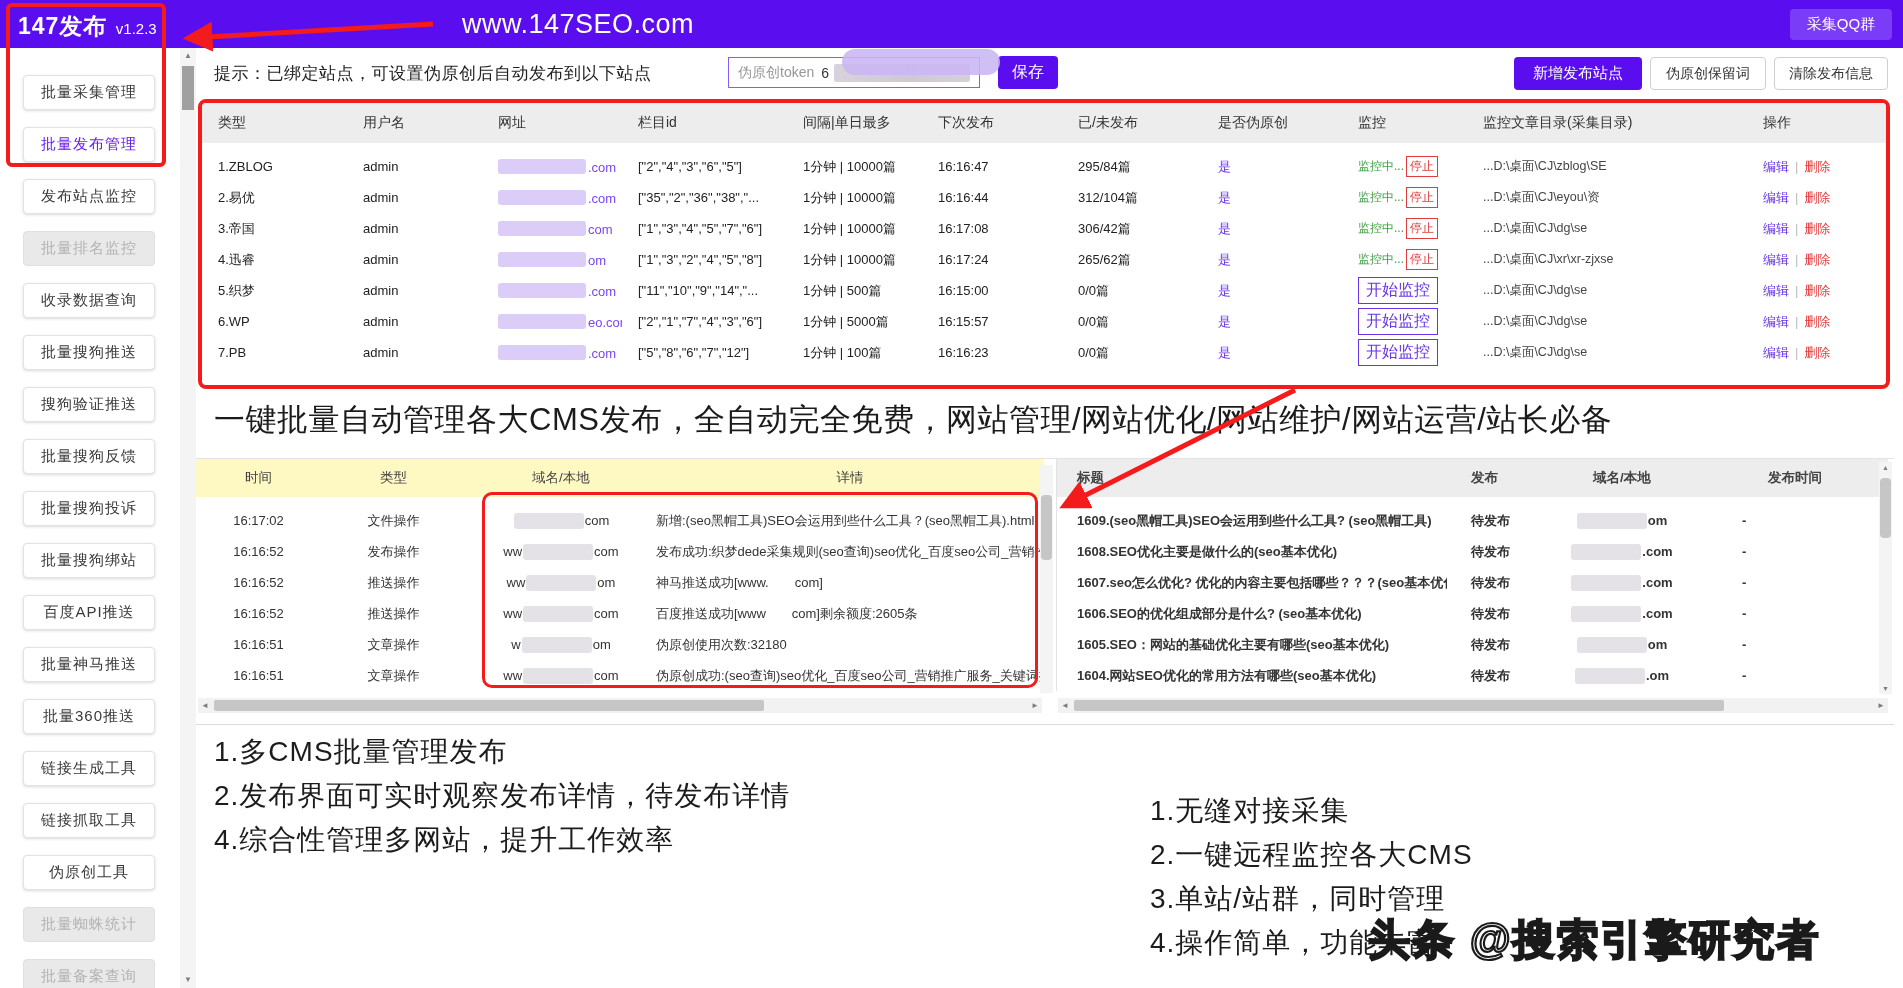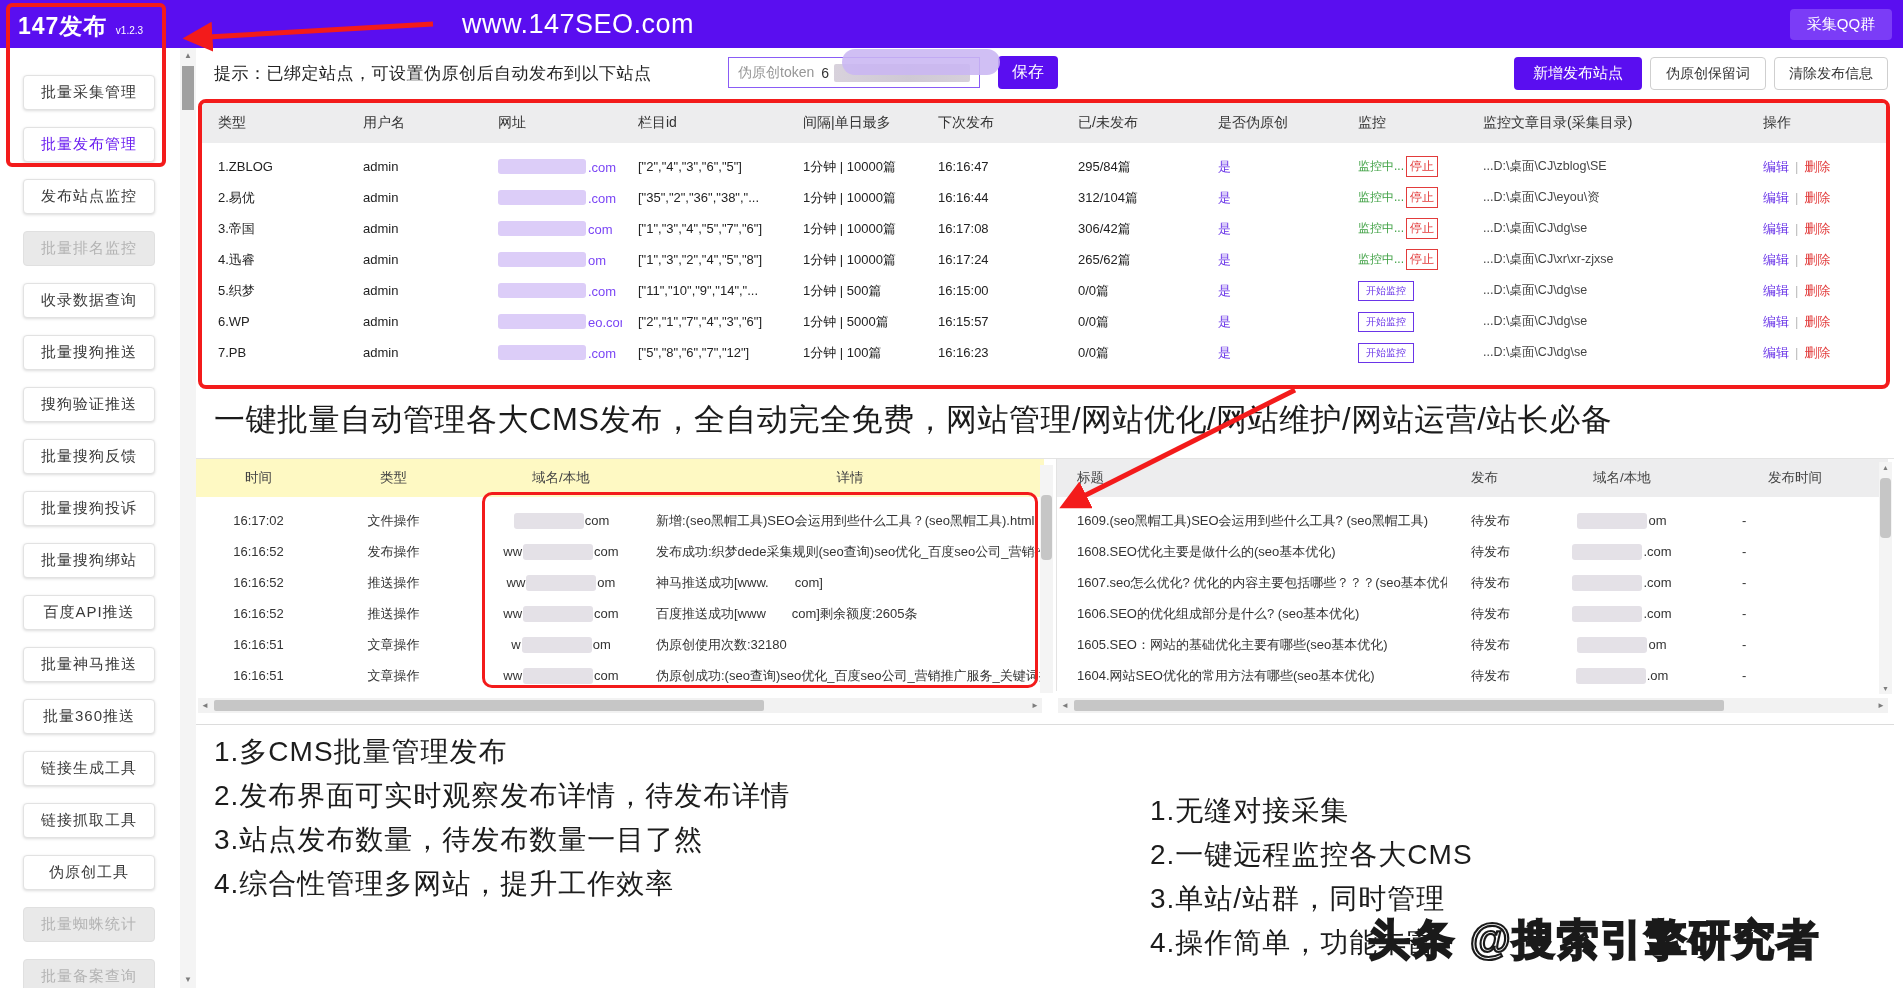--- a/index.html
+++ b/index.html
@@ -3,21 +3,21 @@
 <meta charset="utf-8">
 <style>
   * { margin:0; padding:0; box-sizing:border-box; }
   body { background:#888; font-family:"Liberation Sans","DejaVu Sans",sans-serif; }
   .screen { position:relative; width:1903px; height:988px; background:#fff; overflow:hidden; }
 
   
   .topbar { position:absolute; left:0; top:0; width:1903px; height:48px; background:#5a0ef0; z-index:10; }
   .logo-wrap { position:absolute; left:18px; top:11px; color:#fff; }
   .logo { font-size:23px; font-weight:bold; letter-spacing:1px; }
-  .ver { font-size:10px; margin-left:4px; }
+  .ver { font-size:15px; margin-left:4px; }
   .site { position:absolute; left:462px; top:9px; color:#fff; font-size:27px; letter-spacing:.5px; }
   .qq { position:absolute; left:1790px; top:9px; width:102px; height:31px; background:#7b3cf7; border:none; border-radius:4px; color:#fff; font-size:15px; cursor:pointer; font-family:inherit; }
 
   
   .sidebar { position:absolute; left:0; top:48px; width:178px; height:940px; background:#fff; display:flex; flex-direction:column; align-items:center; padding-top:27px; gap:17px; z-index:5; }
   .side-btn { flex:0 0 35px; width:132px; height:35px; background:#fff; border:1px solid #e2e2e2; border-radius:4px; box-shadow:0 1px 3px rgba(0,0,0,.14); font-size:15px; color:#3a3a3a; letter-spacing:1px; cursor:pointer; font-family:inherit; }
   .side-btn.active { color:#6a1df0; }
   .side-btn.disabled { background:#e9e9e9; color:#b3b3b3; border-color:#e0e0e0; box-shadow:none; }
 
   
@@ -46,21 +46,21 @@
   .mt-head { height:40px; background:#ededee; font-size:14px; color:#333; }
   .mt-head .hc { padding-left:16px; white-space:nowrap; overflow:hidden; }
   .mt-body { padding-top:8px; }
   .mt-row { height:31px; font-size:13px; color:#222; }
   .c { padding-left:16px; white-space:nowrap; overflow:hidden; }
   .pill { display:inline-block; width:88px; height:15px; background:#dccdf8; border-radius:3px; vertical-align:-2px; margin-right:2px; }
   .suffix { color:#7a45f5; }
   .c.pseudo { color:#6a35e8; }
   .monitoring { color:#3fa144; font-size:12px; }
   .stop-btn { color:#e23b3b; border:1px solid #e23b3b; background:#fff; font-size:12px; padding:1px 3px; margin-left:2px; cursor:pointer; font-family:inherit; }
-  .start-btn { color:#6a35e8; border:1px solid #6a35e8; background:#fff; font-size:10px; padding:2px 7px; cursor:pointer; font-family:inherit; }
+  .start-btn { color:#6a35e8; border:1px solid #6a35e8; background:#fff; font-size:16px; padding:2px 7px; cursor:pointer; font-family:inherit; }
   .c.dir { color:#454545; font-size:12.5px; }
   .ops a { text-decoration:none; cursor:pointer; }
   .ops .edit { color:#6a35e8; }
   .ops .sep { color:#bbb; margin:0 6px; }
   .ops .del { color:#e23b3b; }
 
   
   .banner { position:absolute; left:214px; top:399px; font-size:31px; color:#1b1b1b; white-space:nowrap; letter-spacing:.5px; }
 
   
@@ -71,21 +71,21 @@
   .lt-head, .lt-row { display:grid; grid-template-columns:125px 145px 190px 1fr; align-items:center; }
   .lt-head { height:38px; background:#fef9c3; font-size:13.5px; color:#444; }
   .lt-head > div { text-align:center; white-space:nowrap; overflow:hidden; }
   .lt-body { padding-top:8px; }
   .lt-row { height:31px; font-size:13px; color:#333; }
   .lt-row > div:nth-child(1), .lt-row > div:nth-child(2) { text-align:center; }
   .lt-row .dcell { display:flex; align-items:center; justify-content:center; gap:1px; }
   .gpill { display:inline-block; width:70px; height:16px; background:#e4e1e7; border-radius:3px; }
   .lt-row .detail { white-space:nowrap; overflow:hidden; padding-right:8px; color:#333; }
 
-  .rtable { position:absolute; left:1056px; top:459px; width:832px; border-left:1px solid #e3e3e3; }
+  .rtable { position:absolute; left:1056px; top:459px; width:832px; border-left:1px solid #e3e3e3;font-weight:bold; }
   .rt-head, .rt-row { display:grid; grid-template-columns:390px 95px 160px 1fr; align-items:center; }
   .rt-head { height:38px; background:#ededee; font-size:13.5px; color:#444; }
   .rt-head > div:nth-child(1) { padding-left:20px; }
   .rt-head > div:nth-child(2) { padding-left:24px; }
   .rt-head > div:nth-child(3), .rt-head > div:nth-child(4) { text-align:center; }
   .rt-body { padding-top:8px; }
   .rt-row { height:31px; font-size:13px; color:#333; }
   .rt-row > div { white-space:nowrap; overflow:hidden; }
   .rt-row > div:nth-child(1) { padding-left:20px; }
   .rt-row > div:nth-child(2) { padding-left:24px; }
@@ -490,21 +490,20 @@
   <div class="vmini m2">
     <div class="marrow up">▲</div>
     <div class="mthumb"></div>
     <div class="marrow down">▼</div>
   </div>
 
   <div class="feat left">
 
   <div>1.多CMS批量管理发布</div>
       <div>2.发布界面可实时观察发布详情，待发布详情</div>
-      <div>3.站点发布数量，待发布数量一目了然</div>
       <div>4.综合性管理多网站，提升工作效率</div>
     </div>
   <div class="feat right">
 
   <div>1.无缝对接采集</div>
       <div>2.一键远程监控各大CMS</div>
       <div>3.单站/站群，同时管理</div>
       <div>4.操作简单，功能丰富</div>
     </div>
 

